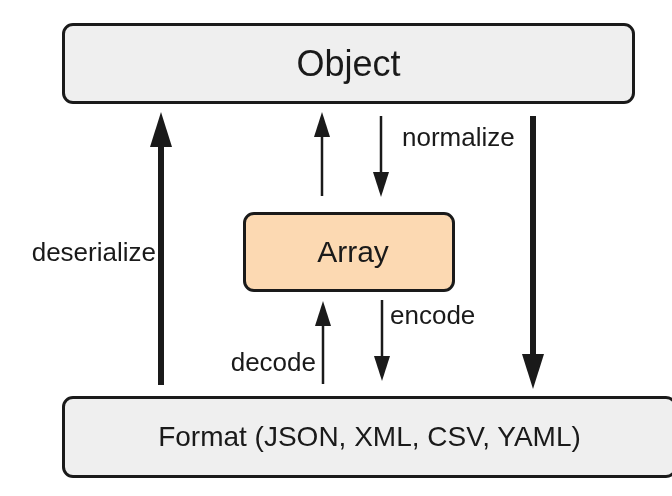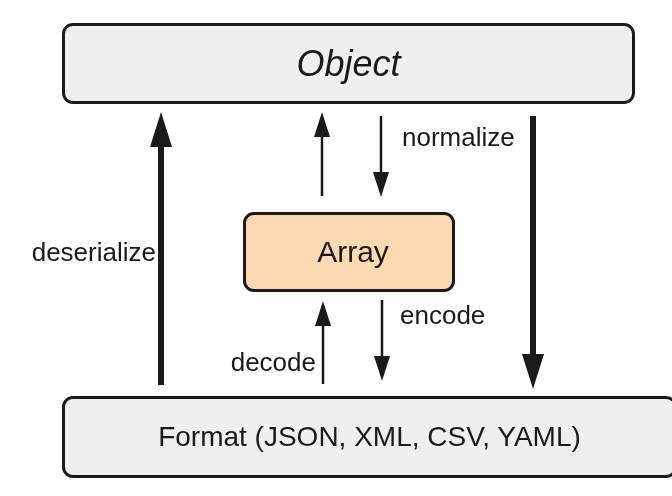--- a/index.html
+++ b/index.html
@@ -20,38 +20,38 @@
   .node{
     position:absolute;
     box-sizing:border-box;
     border:3px solid var(--border);
     border-radius:11px;
     background:var(--node-fill);
     display:flex;align-items:center;justify-content:center;
     text-align:center;
     line-height:1;
   }
-  .node-object{left:62px;top:23px;width:573px;height:81px;font-size:36px;font-style:italic;}
+  .node-object{left:62px;top:23px;width:573px;height:81px;font-size:36px;}
   .node-array{left:243px;top:212px;width:212px;height:80px;font-size:30px;background:var(--array-fill);padding-left:8px;}
   .node-format{left:62px;top:396px;width:615px;height:82px;font-size:28px;}
   .arrows{position:absolute;left:0;top:0;width:672px;height:496px;}
   .arrows line{stroke:var(--border);}
   .arrows polygon{fill:var(--border);stroke:none;}
   .edge-label{
     position:absolute;
     font-size:26px;
     line-height:1;
     white-space:nowrap;
   }
   .lbl-deserialize{right:516px;top:239px;}
   .lbl-serialize{left:548px;top:239px;}
   .lbl-denormalize{right:357px;top:163px;}
   .lbl-normalize{left:402px;top:124px;}
   .lbl-decode{right:356px;top:349px;}
-  .lbl-encode{left:390px;top:302px;margin-left:10px;}
+  .lbl-encode{left:390px;top:302px;}
 </style>
 </head>
 <body>
 
 <div class="canvas">
 
   <svg class="arrows" viewBox="0 0 672 496" xmlns="http://www.w3.org/2000/svg" aria-hidden="true">
 
     <g>
       <line x1="161" y1="385" x2="161" y2="143" stroke-width="6"></line>

